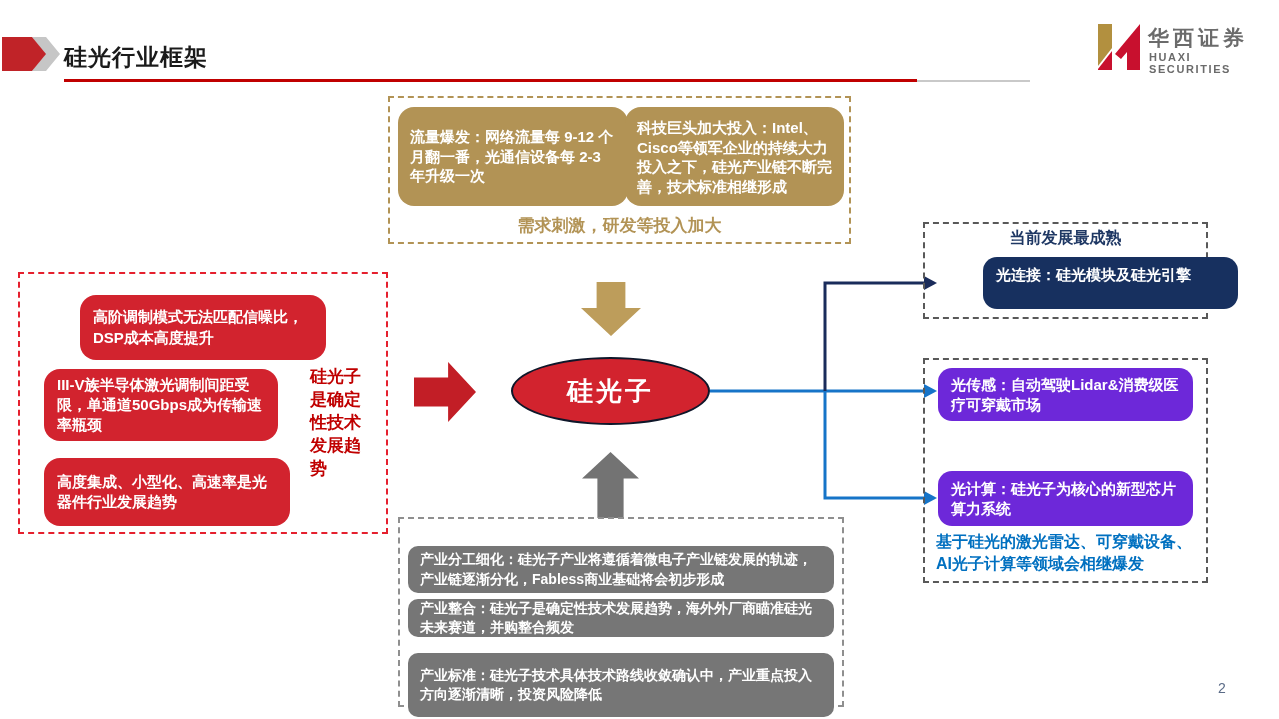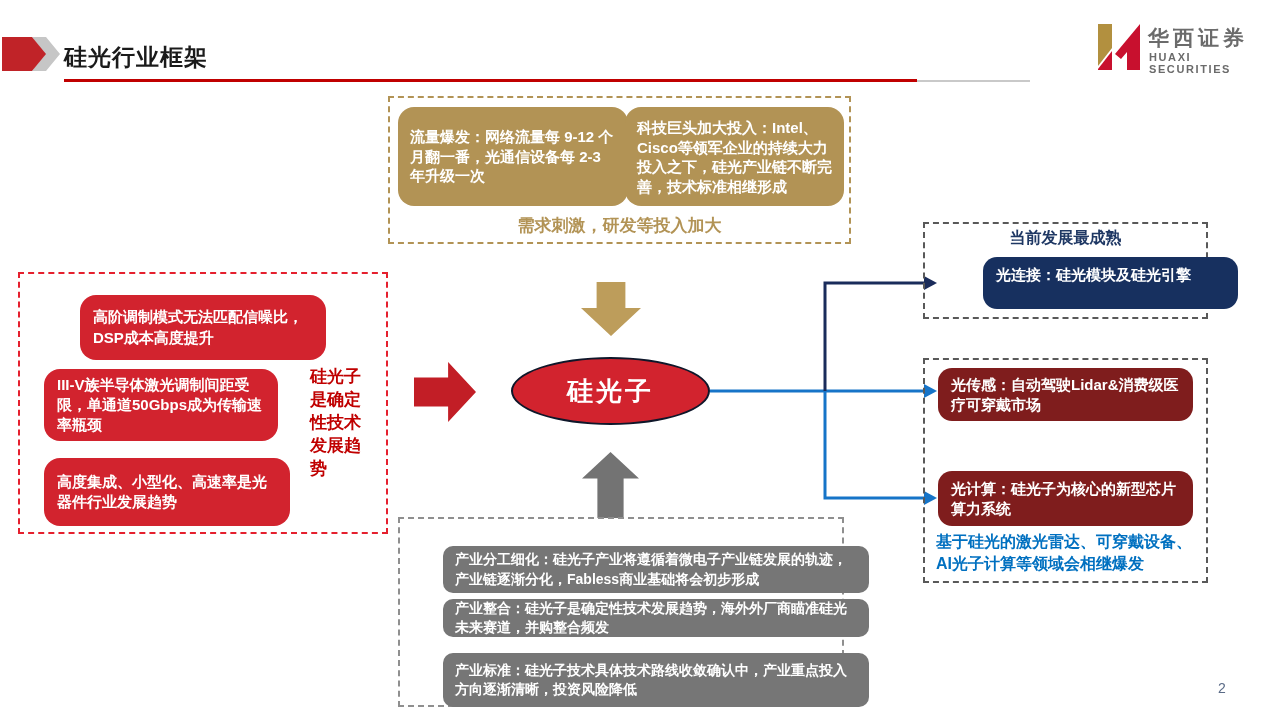--- a/index.html
+++ b/index.html
@@ -38,32 +38,32 @@
   
   .ellipse{position:absolute;left:511px;top:357px;width:199px;height:68px;background:#d2232e;border:2px solid #0f172a;border-radius:50%;display:flex;align-items:center;justify-content:center;color:#fff;font-size:26px;font-weight:bold;letter-spacing:3px;box-sizing:border-box;}
   .arrow{position:absolute;}
   .arrow-right{left:414px;top:362px;width:62px;height:60px;background:#c21e26;clip-path:polygon(0 26%,55% 26%,55% 0,100% 50%,55% 100%,55% 74%,0 74%);}
   .arrow-down{left:581px;top:282px;width:60px;height:54px;background:#bd9d5b;clip-path:polygon(26% 0,74% 0,74% 48%,100% 48%,50% 100%,0 48%,26% 48%);}
   .arrow-up{left:582px;top:452px;width:57px;height:66px;background:#737373;clip-path:polygon(50% 0,100% 40%,73% 40%,73% 100%,27% 100%,27% 40%,0 40%);}
 
   
   .gray-dashed{position:absolute;left:398px;top:517px;width:446px;height:190px;border:2px dashed #8f8f8f;box-sizing:border-box;}
   .bottom-title{position:absolute;left:398px;top:523px;width:446px;text-align:center;font-size:12px;font-weight:bold;color:#c2410c;margin-top:44px;}
-  .gray-box{background:#767676;border-radius:10px;font-size:14px;line-height:1.38;padding:14px 12px;margin-left:35px;}
+  .gray-box{background:#767676;border-radius:10px;font-size:14px;line-height:1.38;padding:14px 12px;}
   .gray-box.b1{left:408px;top:546px;width:426px;height:47px;}
   .gray-box.b2{left:408px;top:599px;width:426px;height:38px;}
-  .gray-box.b3{left:408px;top:653px;width:426px;height:54px;}
+  .gray-box.b3{left:408px;top:653px;width:426px;height:64px;}
 
   
   .navy-dashed{position:absolute;left:923px;top:222px;width:285px;height:97px;border:2px dashed #595959;box-sizing:border-box;}
   .right-title{position:absolute;left:923px;top:228px;width:285px;text-align:center;font-size:16px;font-weight:bold;color:#1f3864;}
   .navy-box{background:#17305f;border-radius:14px;font-size:15px;line-height:1.3;padding:8px 13px;align-items:flex-start;}
   .navy-box.b1{left:938px;top:257px;width:255px;height:52px;margin-left:45px;}
   .blue-dashed{position:absolute;left:923px;top:358px;width:285px;height:225px;border:2px dashed #595959;box-sizing:border-box;}
-  .blue-box{background:#7f1d1d;border-radius:14px;font-size:15px;line-height:1.3;padding:7px 13px;}
+  .blue-box{background:#6d28d9;border-radius:14px;font-size:15px;line-height:1.3;padding:7px 13px;}
   .blue-box.b1{left:938px;top:368px;width:255px;height:53px;}
   .blue-box.b2{left:938px;top:471px;width:255px;height:55px;}
   .blue-note{position:absolute;left:936px;top:531px;width:270px;font-size:16px;line-height:1.35;font-weight:bold;color:#0070c0;}
 
   .connectors{position:absolute;left:0;top:0;width:1279px;height:719px;pointer-events:none;}
   .page-number{position:absolute;left:1218px;top:680px;font-size:14px;color:#5a6b87;}
 </style>
 </head>
 <body>
 

